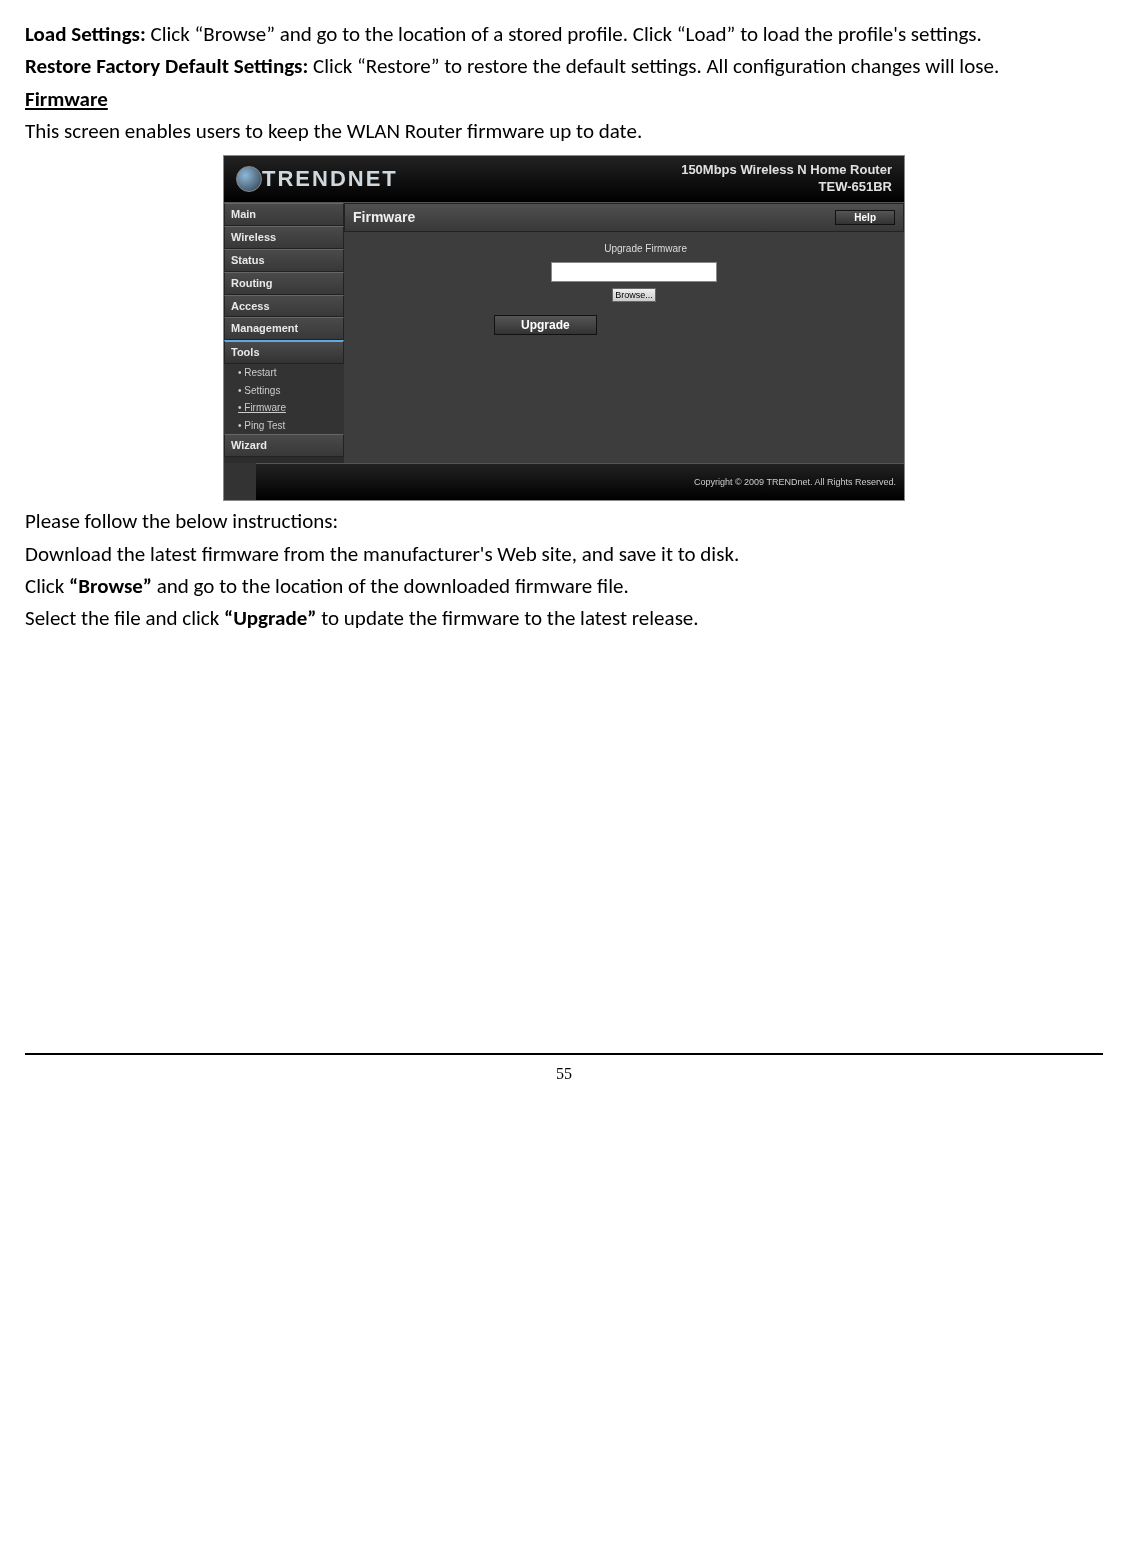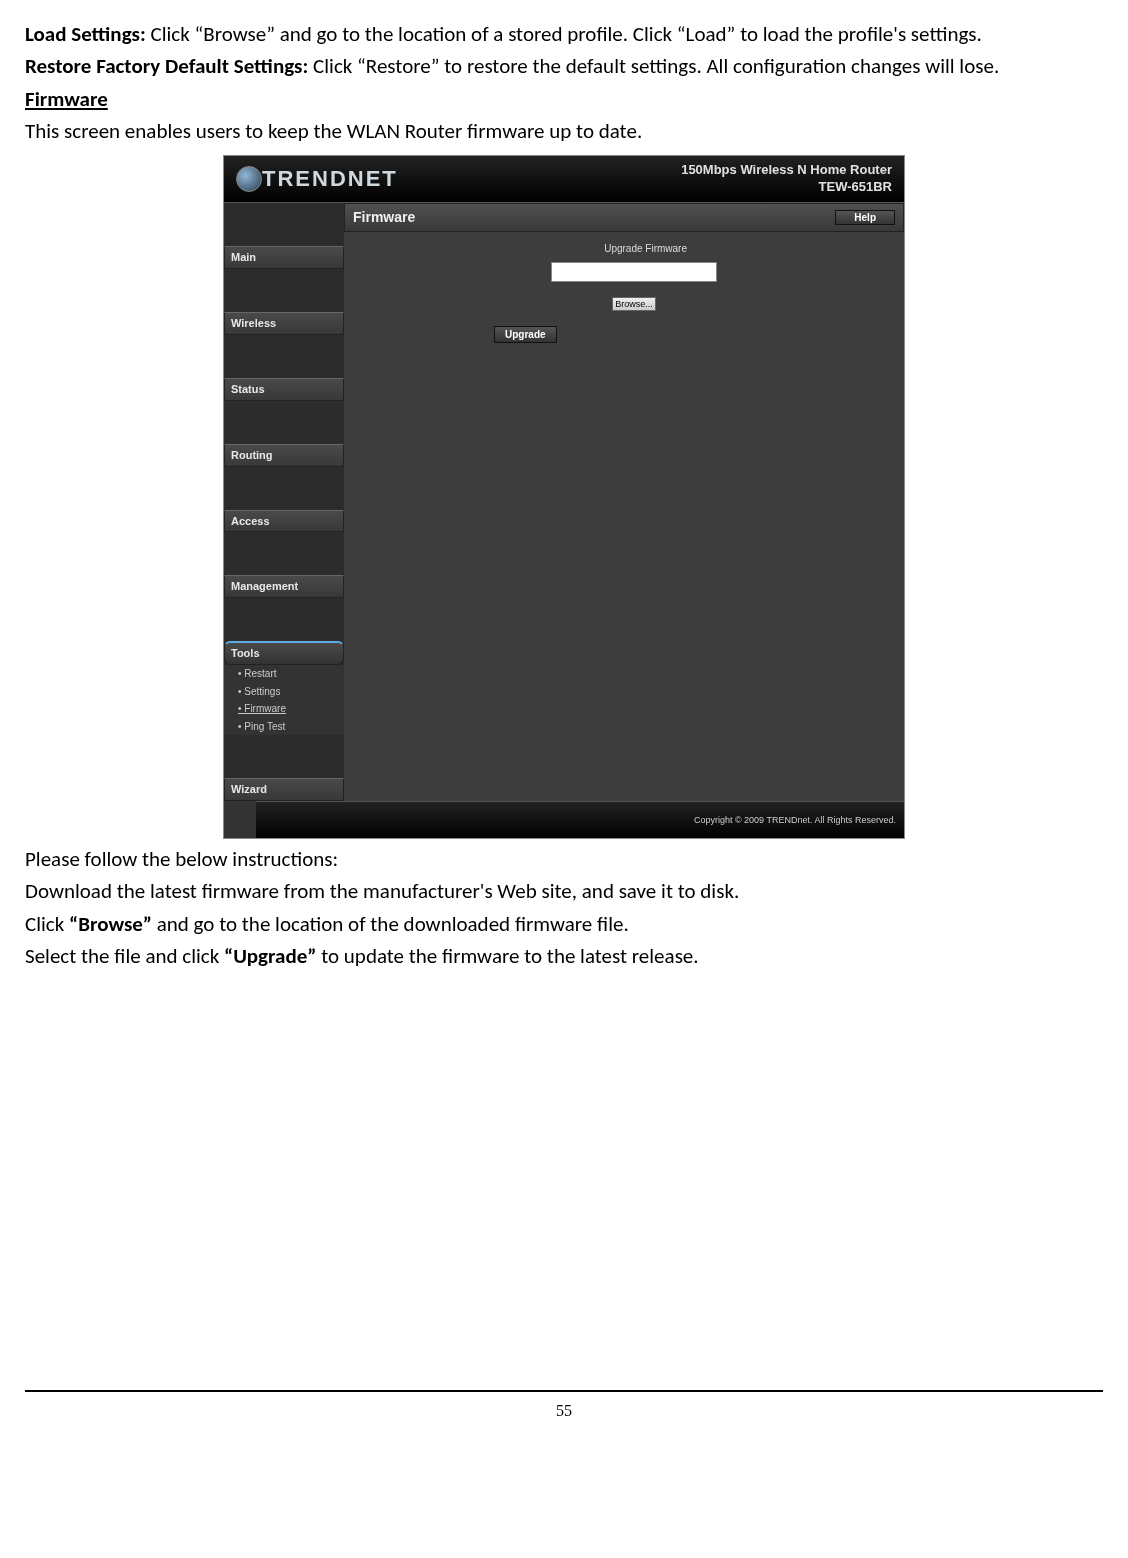--- a/index.html
+++ b/index.html
@@ -68,26 +68,24 @@
     background: #2c2c2c;
     font-size: 11px;
   }
   .ss-nav-item {
     color: #e8e8e8;
     background: linear-gradient(#4a4a4a,#383838);
     border: 1px solid #222;
     border-top: 1px solid #666;
     padding: 3px 6px;
     font-weight: bold;
-    margin-top: 43px;
   }
   .ss-nav-item.selected {
     background: linear-gradient(#4a4a4a,#333);
     border-top: 2px solid #5da9e2;
-    border-radius: 6px;
   }
   .ss-sub {
     color: #ccc;
     font-size: 10px;
     padding: 2px 0 2px 14px;
     background: #333;
   }
   .ss-sub.active { text-decoration: underline; }
   .ss-main {
     flex: 1;
@@ -135,28 +133,27 @@
     background: #fff;
     border: 1px solid #888;
     font-size: 10px;
   }
   .ss-button {
     background: linear-gradient(#eee,#ccc);
     border: 1px solid #666;
     font-size: 9px;
     padding: 1px 2px;
     color: #000;
-    margin-top: 9px;
   }
   .ss-upgrade {
     background: linear-gradient(#555,#333);
     border: 1px solid #111;
     color: #fff;
-    font-size: 10px;
-    padding: 2px 10px;
+    font-size: 12px;
+    padding: 2px 26px;
     margin-left: 120px;
     font-weight: bold;
   }
   .ss-footer {
     background: linear-gradient(#222,#000);
     color: #ccc;
     font-size: 9px;
     text-align: right;
     padding: 12px 8px;
     border-top: 1px solid #555;

